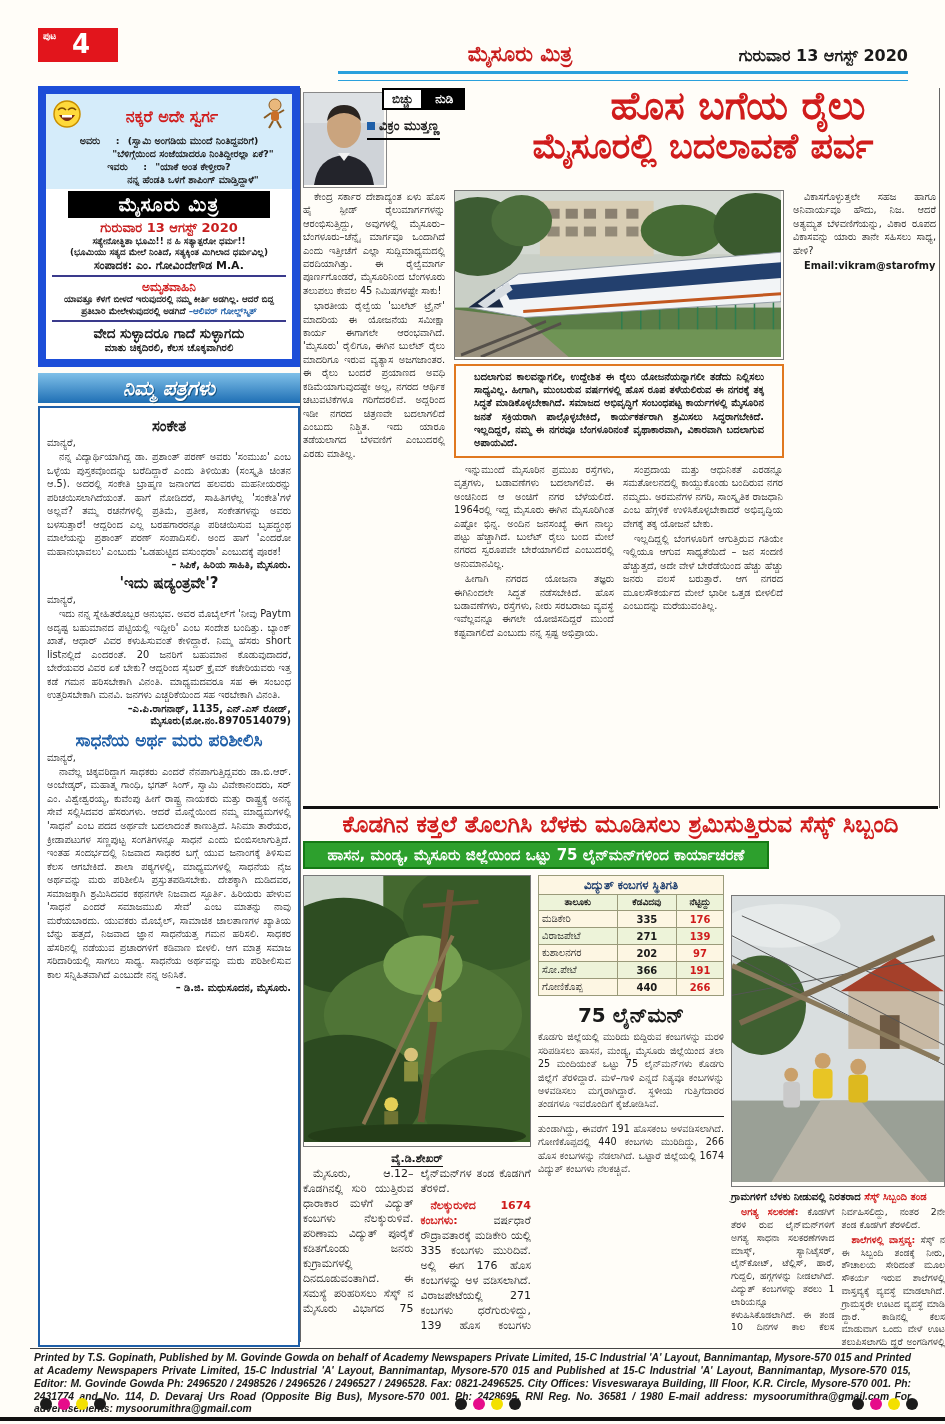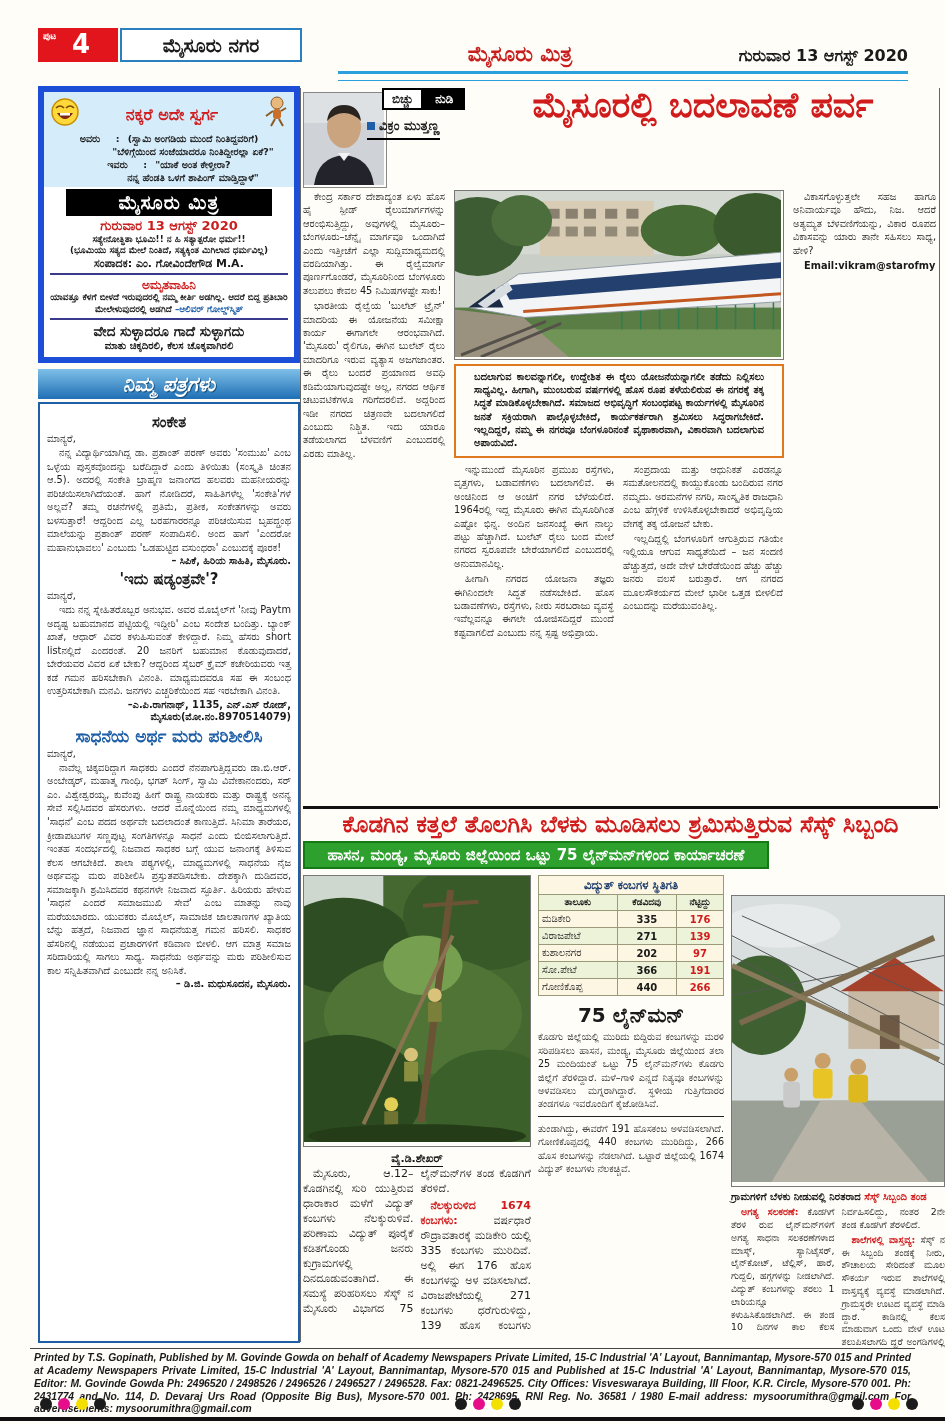--- a/index.html
+++ b/index.html
@@ -10,21 +10,21 @@
   .page-box{left:38px;top:28px;width:80px;height:34px;background:#e2151c;color:#fff;}
   .page-box .pl{position:absolute;left:5px;top:3px;font-size:9px;font-weight:bold;}
   .page-box .pn{position:absolute;left:34px;top:1px;font-size:26px;font-weight:bold;}
   .section-box{left:120px;top:28px;width:178px;height:30px;border:2px solid #2a7fbf;
                font-size:19px;font-weight:bold;line-height:30px;text-align:center;background:#fff;}
   .mast-center{left:400px;top:42px;width:240px;text-align:center;font-size:21px;font-weight:bold;color:#c81e1e;}
   .date-top{left:720px;top:46px;width:188px;text-align:right;font-size:16px;font-weight:bold;}
   .blue-rule{left:338px;top:71px;width:570px;height:6px;border-top:3px solid #2aa0dc;border-bottom:1px solid #2aa0dc;}
   
   .leftcol{left:38px;top:86px;width:262px;}
-  .bigbox{border:6px solid #1d4ed8;background:#fff;}
+  .bigbox{border:8px solid #1d4ed8;background:#fff;}
   .joke{background:#d5ecfa;padding:4px 6px 3px;}
   .joke-title{display:flex;align-items:center;justify-content:space-between;}
   .joke-title .t{color:#d01c1c;font-weight:bold;font-size:16px;}
   .dlg{display:flex;font-size:9.5px;font-weight:bold;line-height:1.25;margin-top:1px;justify-content:center;}
   .dlg .lb{width:36px;flex:none;}
   .dlg .cl{width:12px;flex:none;}
   .mast-area{padding:2px 6px 5px;text-align:center;}
   .blackbox{background:#000;color:#fff;font-size:19px;font-weight:bold;margin:0 16px;padding:2px 0;letter-spacing:1px;}
   .m-date{color:#c81e1e;font-weight:bold;font-size:13px;margin-top:2px;}
   .m-motto{font-size:8.8px;font-weight:bold;line-height:1.3;}
@@ -110,21 +110,20 @@
 </style>
 </head>
 <body>
 
 <div class="page">
 
   <div class="abs page-box">
     <span class="pl">ಪುಟ</span>
     <span class="pn">4</span>
   </div>
-  <div class="abs section-box">ಮೈಸೂರು ನಗರ</div>
   <div class="abs mast-center">ಮೈಸೂರು ಮಿತ್ರ</div>
   <div class="abs date-top">ಗುರುವಾರ 13 ಆಗಸ್ಟ್ 2020</div>
   <div class="abs blue-rule"></div>
   <div class="abs vrule1"></div>
   <div class="abs vrule2"></div>
 
   <div class="abs leftcol">
     <div class="bigbox">
       <div class="joke">
         <div class="joke-title">
@@ -221,20 +220,21 @@
         </svg>
     </div>
     <div class="tabs">
       <span class="tab1">ಬಿಚ್ಚು</span>
       <span class="tab2">ನುಡಿ</span>
     </div>
     <div class="byline">
       <span class="sq"></span><span>ವಿಕ್ರಂ ಮುತ್ತಣ್ಣ</span>
     </div>
     <div class="headline">
+      <div class="h1">ಹೊಸ ಬಗೆಯ ರೈಲು</div>
       <div class="h2">ಮೈಸೂರಲ್ಲಿ ಬದಲಾವಣೆ ಪರ್ವ</div>
     </div>
 
     <div class="bodyrow">
       <div class="mcol c1">
         <p>ಕೇಂದ್ರ ಸರ್ಕಾರ ದೇಶಾದ್ಯಂತ ಏಳು ಹೊಸ ಹೈ ಸ್ಪೀಡ್ ರೈಲುಮಾರ್ಗಗಳನ್ನು ಆರಂಭಿಸುತ್ತಿದ್ದು, ಅವುಗಳಲ್ಲಿ ಮೈಸೂರು–ಬೆಂಗಳೂರು–ಚೆನ್ನೈ ಮಾರ್ಗವೂ ಒಂದಾಗಿದೆ ಎಂದು ಇತ್ತೀಚೆಗೆ ಎಲ್ಲಾ ಸುದ್ದಿಮಾಧ್ಯಮದಲ್ಲಿ ವರದಿಯಾಗಿತ್ತು. ಈ ರೈಲ್ವೆಮಾರ್ಗ ಪೂರ್ಣಗೊಂಡರೆ, ಮೈಸೂರಿನಿಂದ ಬೆಂಗಳೂರು ತಲುಪಲು ಕೇವಲ 45 ನಿಮಿಷಗಳಷ್ಟೇ ಸಾಕು!</p>
         <p>ಭಾರತೀಯ ರೈಲ್ವೆಯ 'ಬುಲೆಟ್ ಟ್ರೈನ್' ಮಾದರಿಯ ಈ ಯೋಜನೆಯ ಸಮೀಕ್ಷಾ ಕಾರ್ಯ ಈಗಾಗಲೇ ಆರಂಭವಾಗಿದೆ. 'ಮೈಸೂರು' ರೈಲಿಗೂ, ಈಗಿನ ಬುಲೆಟ್ ರೈಲು ಮಾದರಿಗೂ ಇರುವ ವ್ಯತ್ಯಾಸ ಅಜಗಜಾಂತರ. ಈ ರೈಲು ಬಂದರೆ ಪ್ರಯಾಣದ ಅವಧಿ ಕಡಿಮೆಯಾಗುವುದಷ್ಟೇ ಅಲ್ಲ, ನಗರದ ಆರ್ಥಿಕ ಚಟುವಟಿಕೆಗಳೂ ಗರಿಗೆದರಲಿವೆ. ಅದ್ದರಿಂದ ಇಡೀ ನಗರದ ಚಿತ್ರಣವೇ ಬದಲಾಗಲಿದೆ ಎಂಬುದು ನಿಶ್ಚಿತ. ಇದು ಯಾರೂ ತಡೆಯಲಾಗದ ಬೆಳವಣಿಗೆ ಎಂಬುದರಲ್ಲಿ ಎರಡು ಮಾತಿಲ್ಲ.</p>
       </div>
       <div class="cc">
         <div class="tphoto">

